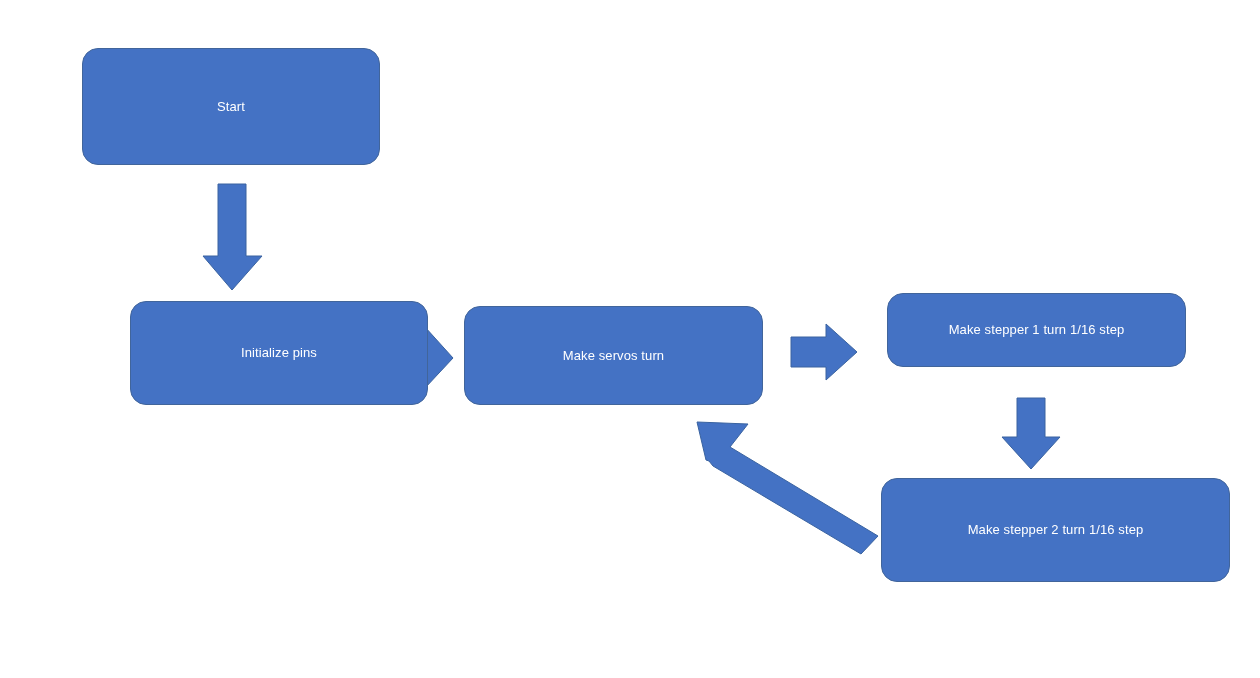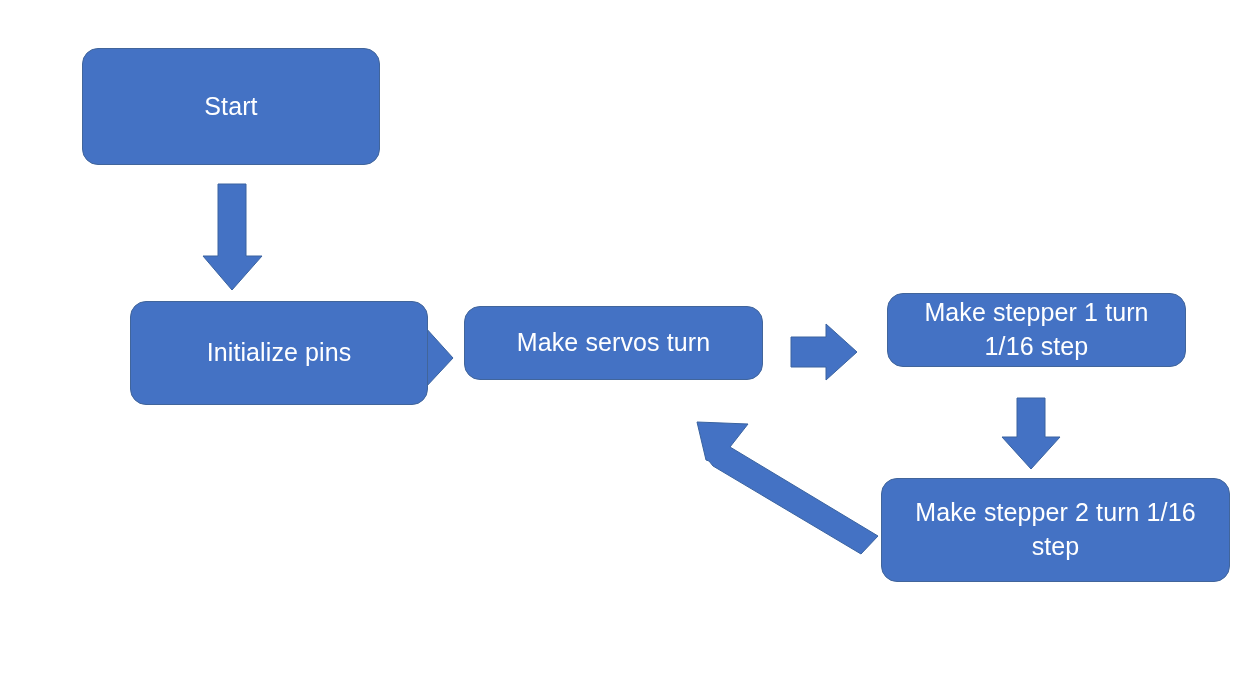--- a/index.html
+++ b/index.html
@@ -21,21 +21,21 @@
     position: absolute;
     box-sizing: border-box;
     background: #4472C4;
     border: 1px solid #41659b;
     border-radius: 16px;
     color: #ffffff;
     display: flex;
     align-items: center;
     justify-content: center;
     text-align: center;
-    font-size: 25px;
+    font-size: 13px;
     line-height: 1.35;
     padding: 4px 14px;
     letter-spacing: 0.1px;
   }
   .node .label {
     display: block;
     width: 100%;
   }
   .arrow-layer {
     position: absolute;
@@ -71,21 +71,21 @@
   </svg>
 
   <div class="node" style="left:82px; top:48px; width:298px; height:117px;">
     <span class="label">Start</span>
   </div>
 
   <div class="node" style="left:82px; top:301px; width:298px; height:104px;margin-left:48px;">
     <span class="label">Initialize pins</span>
   </div>
 
-  <div class="node" style="left:464px; top:306px; width:299px; height:74px;">
+  <div class="node" style="left:464px; top:306px; width:299px; height:99px;">
     <span class="label">Make servos turn</span>
   </div>
 
   <div class="node" style="left:855px; top:293px; width:299px; height:74px;margin-left:32px;">
     <span class="label">Make stepper 1 turn 1/16 step</span>
   </div>
 
   <div class="node" style="left:881px; top:478px; width:349px; height:104px;">
     <span class="label">Make stepper 2 turn 1/16 step</span>
   </div>

